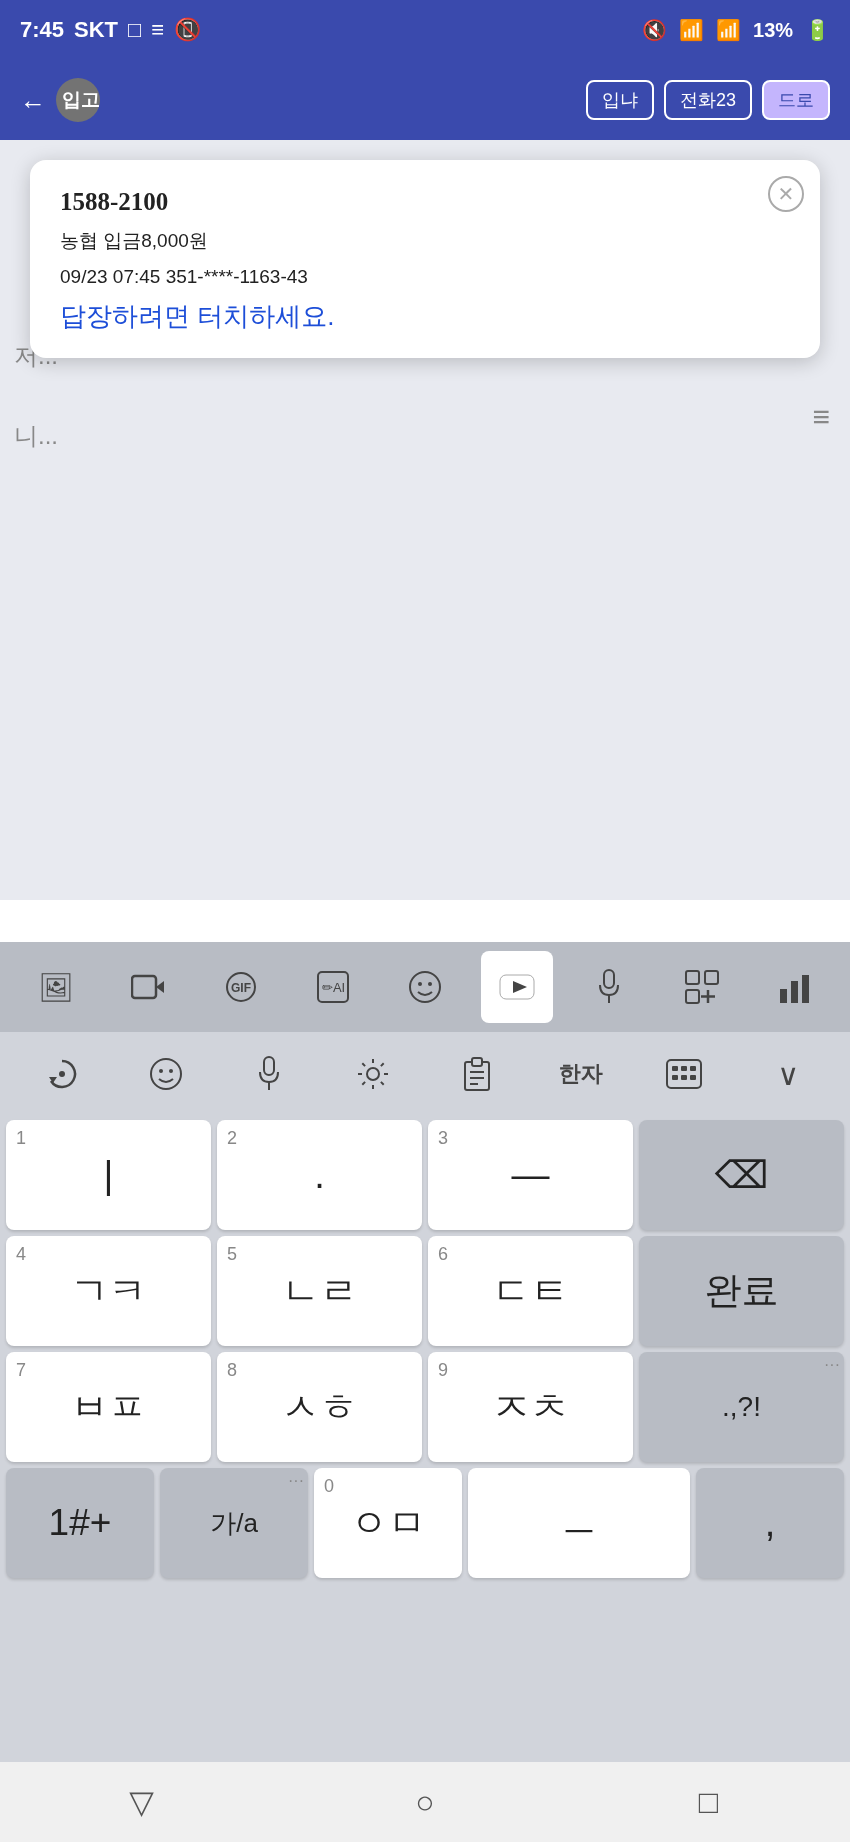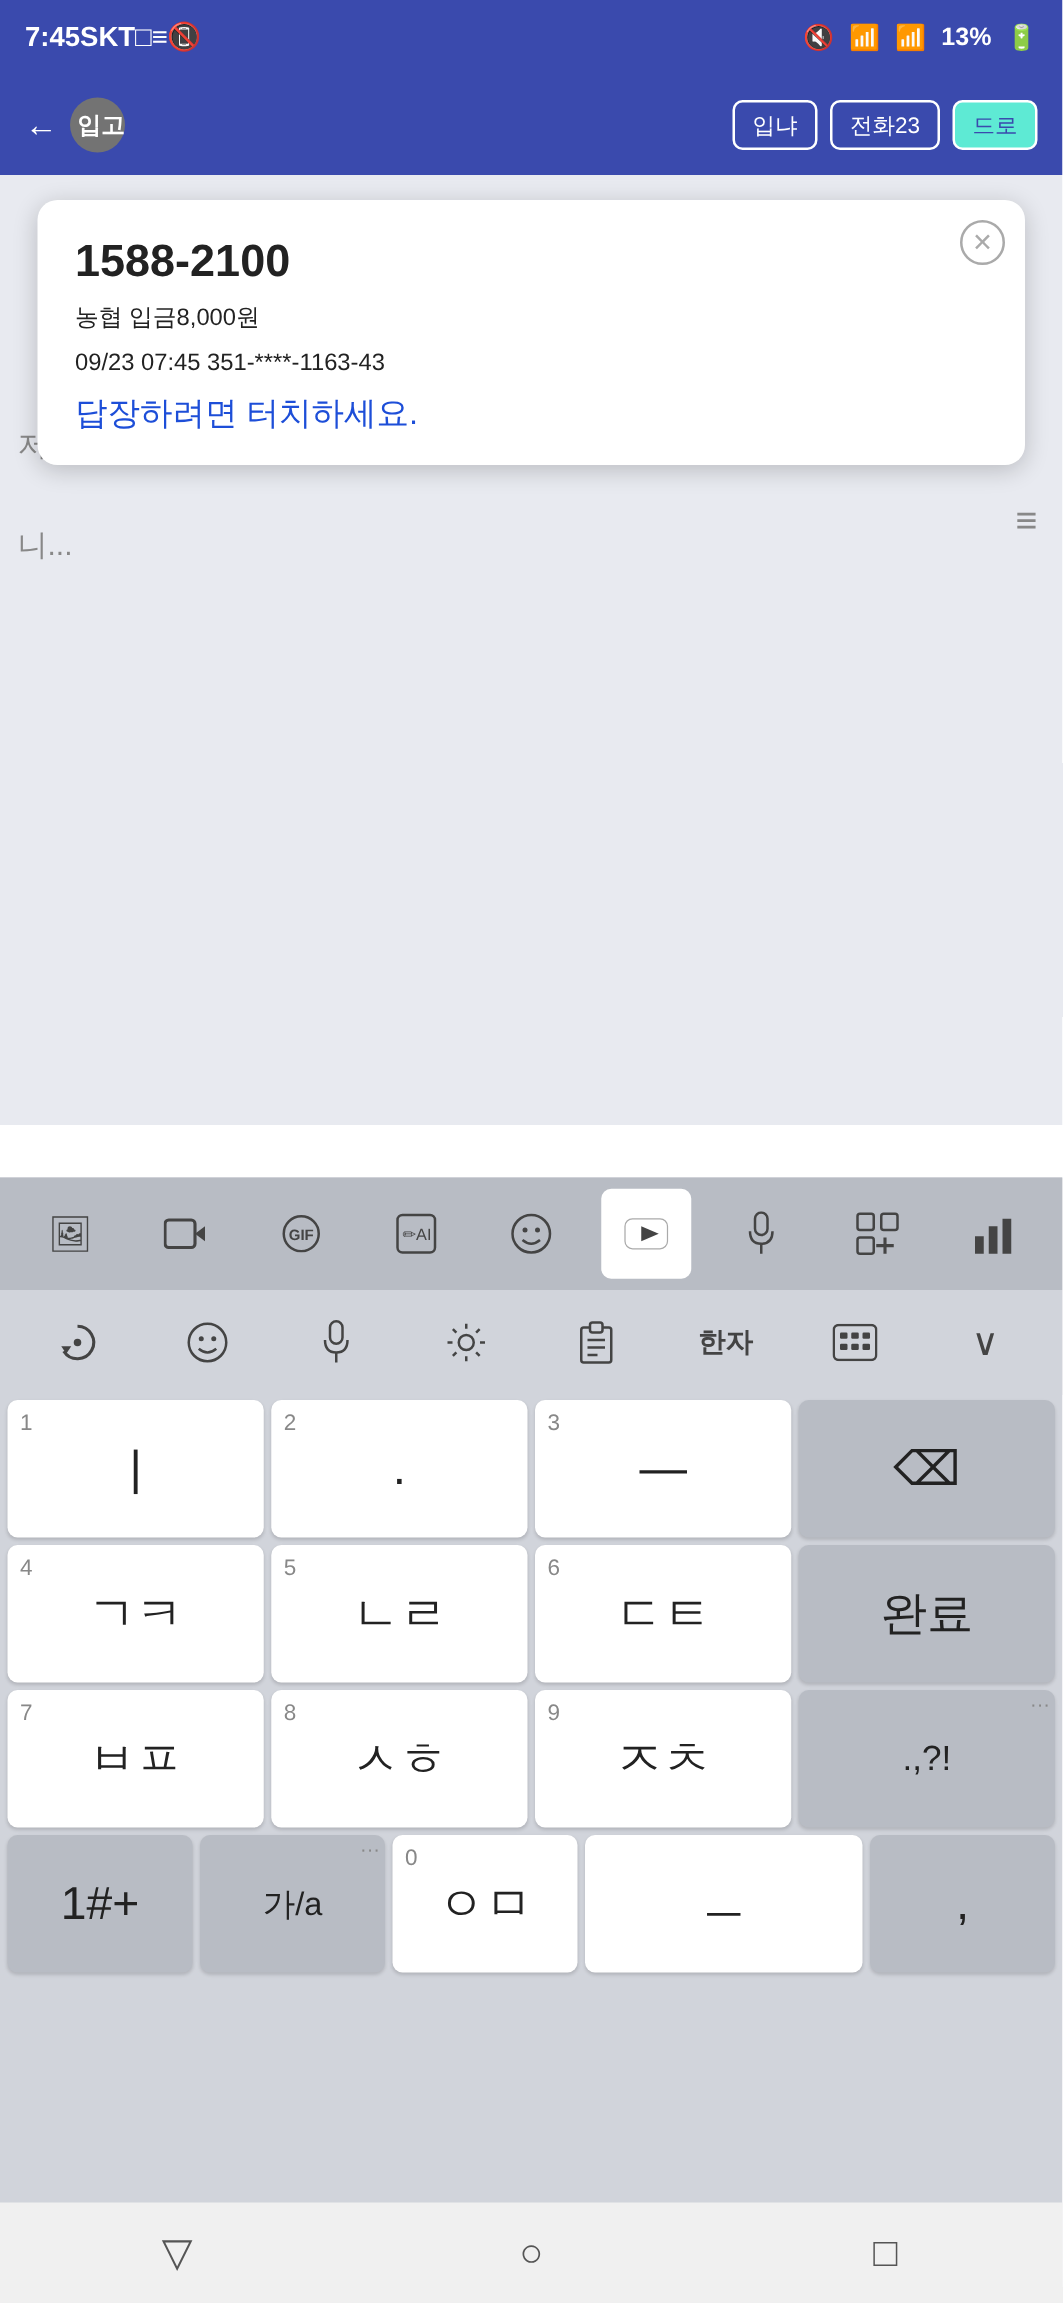--- a/index.html
+++ b/index.html
@@ -18,21 +18,21 @@
       height: 60px;
       background: #3a4aad;
       display: flex;
       align-items: center;
       justify-content: space-between;
       padding: 0 20px;
       color: white;
       font-size: 22px;
       font-weight: 600;
     }
-    .status-left { display: flex; align-items: flex-end; }
+    .status-left { display: flex; align-items: flex-end; gap: 10px; }
     .status-right { display: flex; align-items: center; gap: 12px; font-size: 20px; }
 
     
     .app-header {
       width: 100%;
       height: 80px;
       background: #3a4aad;
       display: flex;
       align-items: center;
       justify-content: space-between;
@@ -60,21 +60,21 @@
     .header-btn {
       border: 2px solid white;
       border-radius: 8px;
       color: white;
       padding: 6px 14px;
       font-size: 18px;
       background: transparent;
       cursor: pointer;
     }
     .header-btn-filled {
-      background: #5eead4;
+      background: #c4b5fd;
       color: #3a4aad;
       border: 2px solid white;
       border-radius: 8px;
       padding: 6px 14px;
       font-size: 18px;
       cursor: pointer;
     }
 
     
     .main-content {
@@ -106,24 +106,25 @@
       border: 2.5px solid #aaa;
       display: flex;
       align-items: center;
       justify-content: center;
       color: #aaa;
       font-size: 20px;
       cursor: pointer;
       background: transparent;
     }
     .popup-phone {
-      font-size: 36px;
+      font-size: 25px;
       font-weight: 700;
       color: #222;
       margin-bottom: 10px;
+      font-family: Liberation Serif, serif;
     }
     .popup-text {
       font-size: 19px;
       color: #222;
       line-height: 1.6;
       margin-bottom: 6px;
     }
     .popup-reply {
       font-size: 26px;
       color: #1d4ed8;

